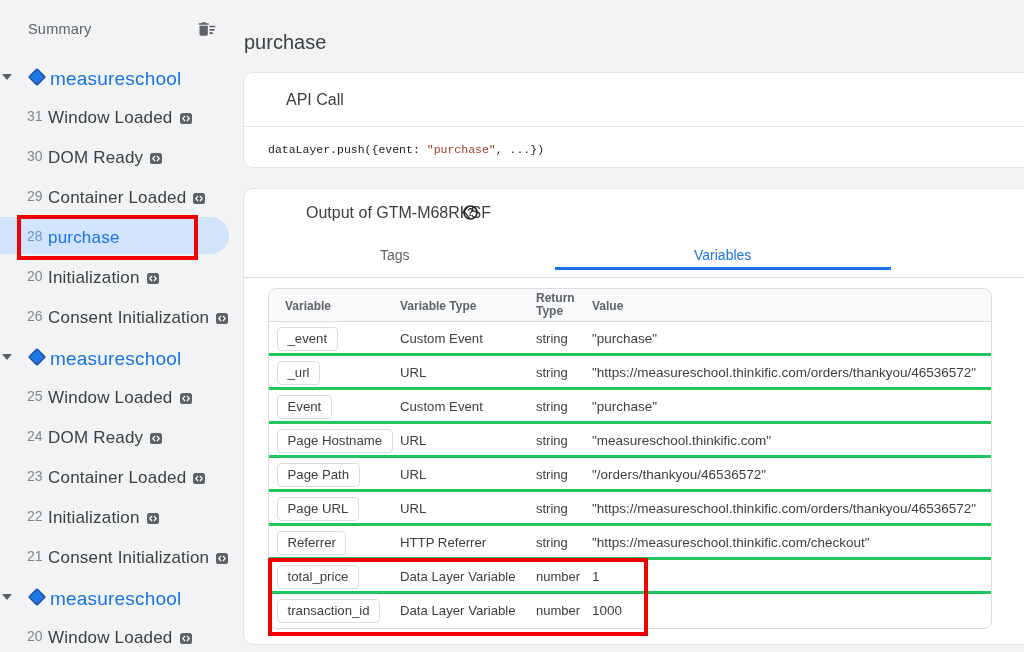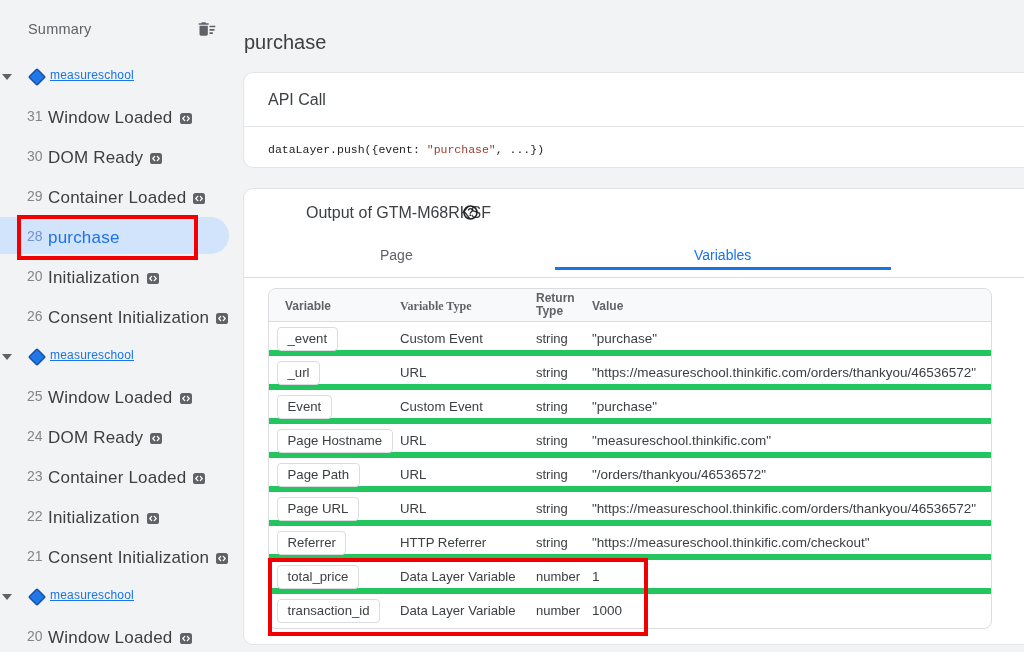--- a/index.html
+++ b/index.html
@@ -3,21 +3,21 @@
 <meta charset="utf-8">
 <style>
 * { margin:0; padding:0; box-sizing:border-box; }
 html,body { width:1024px; height:652px; overflow:hidden; background:#f1f3f4;
   font-family:"Liberation Sans", sans-serif; position:relative; }
 .abs { position:absolute; }
 
 
 #sidebar { position:absolute; left:0; top:0; width:240px; height:640px; }
 .sbhead { position:absolute; left:28px; top:21px; font-size:14.5px; color:#5f6368; letter-spacing:.2px; }
-.gname { position:absolute; left:50px; font-size:12px; font-weight:500; color:#1a73e8; letter-spacing:.2px;text-decoration:underline; }
+.gname { position:absolute; left:50px; font-size:19px; font-weight:500; color:#1a73e8; letter-spacing:.2px; }
 .enum { position:absolute; left:27px; font-size:14px; color:#80868b; }
 .ename { position:absolute; left:48px; font-size:17px; color:#3c4043; letter-spacing:.2px; }
 .chip { display:inline-block; margin-left:7px; vertical-align:-1px; }
 .pill { position:absolute; left:0; top:217px; width:229px; height:37px;
   background:#d2e3fc; border-radius:0 18.5px 18.5px 0; }
 .redbox { position:absolute; border:4.5px solid #f00000; }
 
 
 #main { position:absolute; left:0; top:0; width:1024px; height:652px; }
 .h1 { position:absolute; left:244px; top:31px; font-size:20px; color:#3c4043; }
@@ -31,57 +31,57 @@
 .code .str { color:#9e3b2c; }
 .tab { position:absolute; top:246px; font-size:14px; font-weight:500; }
 .inkbar { position:absolute; left:311px; top:267px; width:336px; height:3px; background:#1a73e8; }
 
 
 #tbl { position:absolute; left:24px; top:99px; width:724px;
   border:1px solid #dadce0; border-radius:8px; background:#fff; }
 .thead { height:33px; background:#f8f9fa; border-bottom:1px solid #dadce0;
   border-radius:8px 8px 0 0; position:relative; }
 .th { position:absolute; font-size:12px; font-weight:700; color:#5f6368; }
-.trow { height:34px; border-bottom:6px solid #22c55e; position:relative; }
+.trow { height:34px; border-bottom:3px solid #22c55e; position:relative; }
 .trow:last-child { border-bottom:none; }
 .vchip { position:absolute; left:8px; top:5px; height:24px; line-height:22px;
   border:1px solid #dadce0; border-radius:4px; padding:0 9.5px; font-size:13.2px;
   color:#3c4043; background:#fff; }
 .tc { position:absolute; top:0; line-height:34px; font-size:13.2px; color:#3c4043; }
 .c2 { left:131px; }
 .c3 { left:267px; font-size:13px; }
 .c4 { left:323px; font-size:13.5px; }
 </style>
 </head>
 <body>
 
 <div id="main">
   <div class="h1">purchase</div>
 
   <div class="card" id="card1">
-    <div class="cardTitle" style="top:18px;">API Call</div>
+    <div class="cardTitle" style="top:18px;margin-left:18px;">API Call</div>
     <div class="hr" style="top:53px;"></div>
     <div class="code">dataLayer.push({event: <span class="str">"purchase"</span>, ...})</div>
   </div>
 
   <div class="card" id="card2">
     <div class="cardTitle" style="top:15px;margin-left:38px;">Output of GTM-M68RKSF</div>
     <svg class="abs" style="left:219px; top:16px;" width="15" height="15" viewBox="0 0 15 15">
       <circle cx="7.5" cy="7.5" r="6.5" fill="none" stroke="#202124" stroke-width="1.6"></circle>
       <text x="7.5" y="11.2" font-size="10.5" font-weight="bold" fill="#202124" text-anchor="middle" font-family="Liberation Sans">?</text>
     </svg>
-    <div class="tab" style="left:136px; top:58px; color:#5f6368;">Page</div>
+    <div class="tab" style="left:136px; top:58px; color:#5f6368;">Tags</div>
     <div class="tab" style="left:450px; top:58px; color:#1a73e8;">Variables</div>
     <div class="inkbar" style="top:78px;"></div>
     <div class="hr" style="top:88px; background:#dadce0;"></div>
 
     <div id="tbl">
       <div class="thead">
         <div class="th" style="left:16px; top:10px;">Variable</div>
-        <div class="th" style="left:131px; top:10px;font-family:Liberation Serif, serif;">Variable Type</div>
+        <div class="th" style="left:131px; top:10px;">Variable Type</div>
         <div class="th" style="left:267px; top:3px; line-height:13px;">Return<br>Type</div>
         <div class="th" style="left:323px; top:10px;">Value</div>
       </div>
       <div class="trow">
           <span class="vchip">_event</span>
           <span class="tc c2">Custom Event</span>
           <span class="tc c3">string</span>
           <span class="tc c4">"purchase"</span>
         </div>
       <div class="trow">

